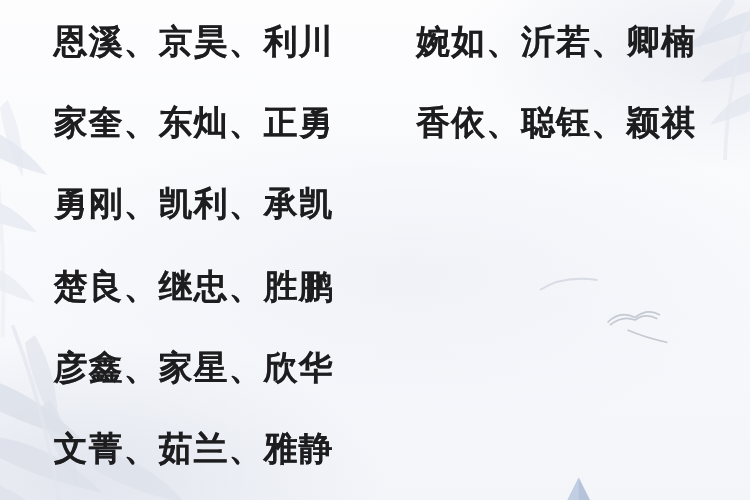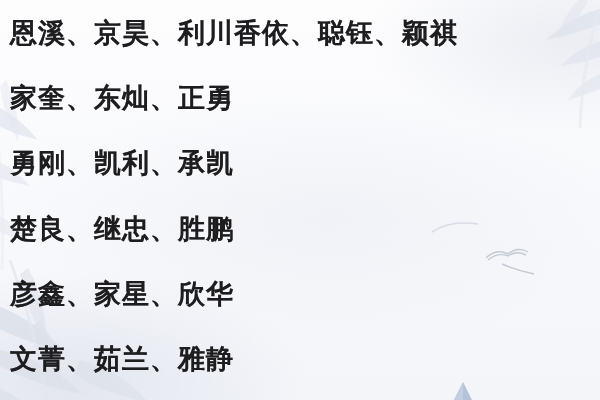--- a/index.html
+++ b/index.html
@@ -27,21 +27,21 @@
     position: absolute;
     pointer-events: none;
   }
   .names-grid {
     position: absolute;
     left: 10px;
     top: 0;
     width: 580px;
     height: 392px;
     display: grid;
-    grid-template-columns: 1fr 1fr 1fr 1fr;
+    grid-template-columns: 1fr 1fr;
     grid-template-rows: repeat(6, 1fr);
     grid-auto-flow: column;
     align-items: center;
     justify-items: center;
   }
   .name-group {
     font-size: 27px;
     font-weight: bold;
     color: #1d1d1f;
     letter-spacing: 1px;
@@ -104,16 +104,17 @@
     <path d="M15 0 L15 18 L6 18 Z" fill="#c3cfe2" opacity="0.9"></path>
   </svg>
 
   <div class="names-grid">
     <div class="name-group">恩溪、京昊、利川</div>
     <div class="name-group">家奎、东灿、正勇</div>
     <div class="name-group">勇刚、凯利、承凯</div>
     <div class="name-group">楚良、继忠、胜鹏</div>
     <div class="name-group">彦鑫、家星、欣华</div>
     <div class="name-group">文菁、茹兰、雅静</div>
+    <div class="name-group">婉如、沂若、卿楠</div>
     <div class="name-group">香依、聪钰、颖祺</div>
   </div>
 
 </div>
 
 </body></html>

